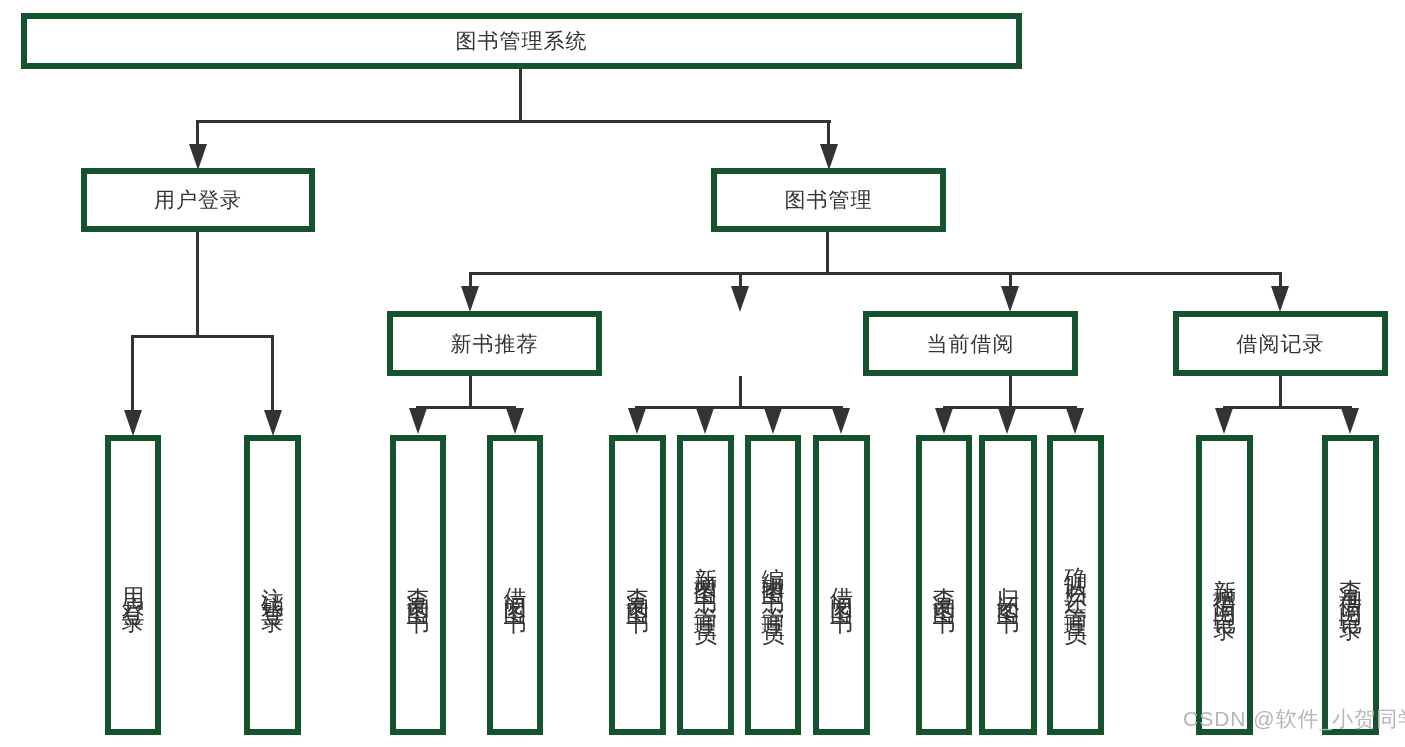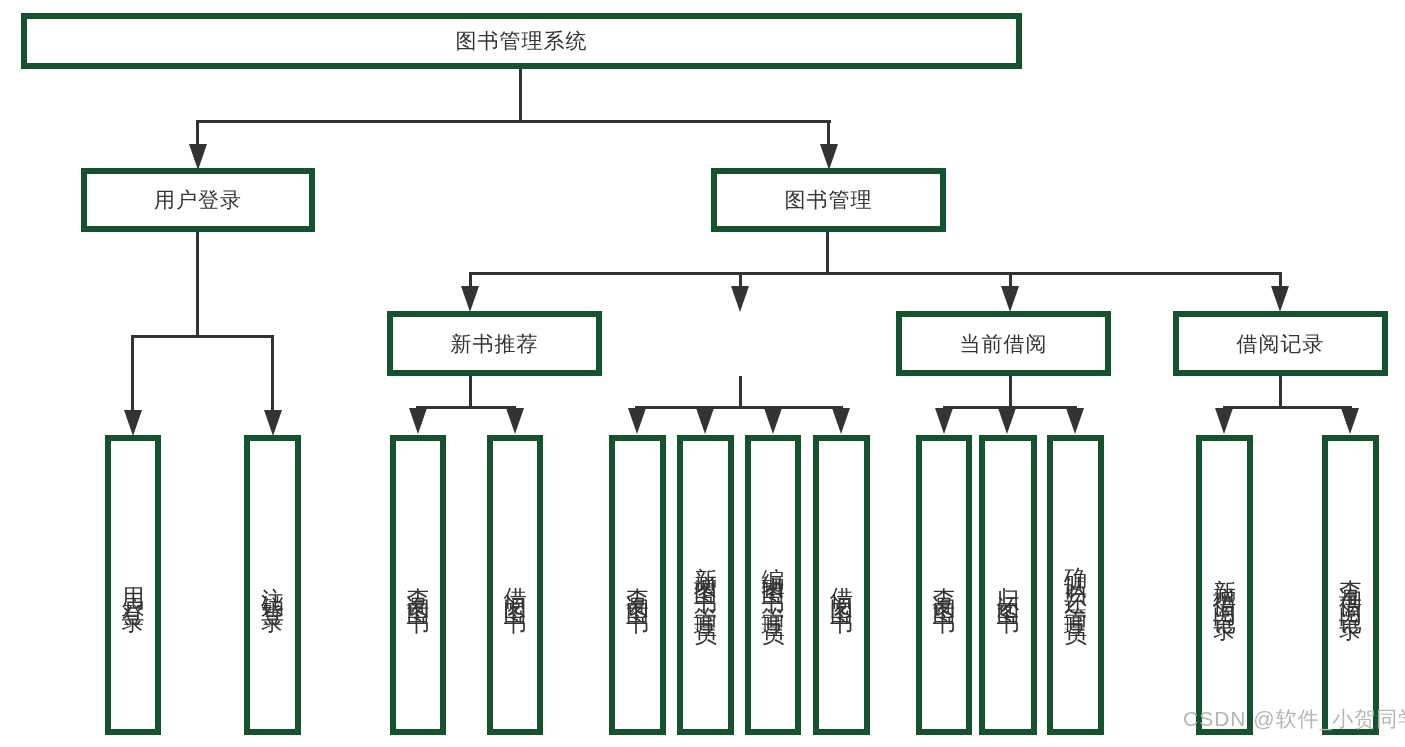--- a/index.html
+++ b/index.html
@@ -95,21 +95,21 @@
   <div class="line" style="left:1009px; top:272px; width:3px; height:18px;"></div>
   <div class="line" style="left:1279px; top:272px; width:3px; height:18px;"></div>
   <div class="arrow" style="left:461px; top:286px;"></div>
   <div class="arrow" style="left:731px; top:286px;"></div>
   <div class="arrow" style="left:1001px; top:286px;"></div>
   <div class="arrow" style="left:1271px; top:286px;"></div>
 
   <div class="box hbox" style="left:363px; top:311px; width:215px; height:65px;margin-left:24px;">
     <span>新书推荐</span>
   </div>
-  <div class="box hbox" style="left:896px; top:311px; width:215px; height:65px;">
+  <div class="box hbox" style="left:863px; top:311px; width:215px; height:65px;">
     <span>当前借阅</span>
   </div>
   <div class="box hbox" style="left:1173px; top:311px; width:215px; height:65px;">
     <span>借阅记录</span>
   </div>
 
   <div class="line" style="left:469px; top:376px; width:3px; height:30px;"></div>
   <div class="line" style="left:416px; top:406px; width:100px; height:3px;"></div>
   <div class="arrow" style="left:409px; top:408px;"></div>
   <div class="arrow" style="left:506px; top:408px;"></div>

